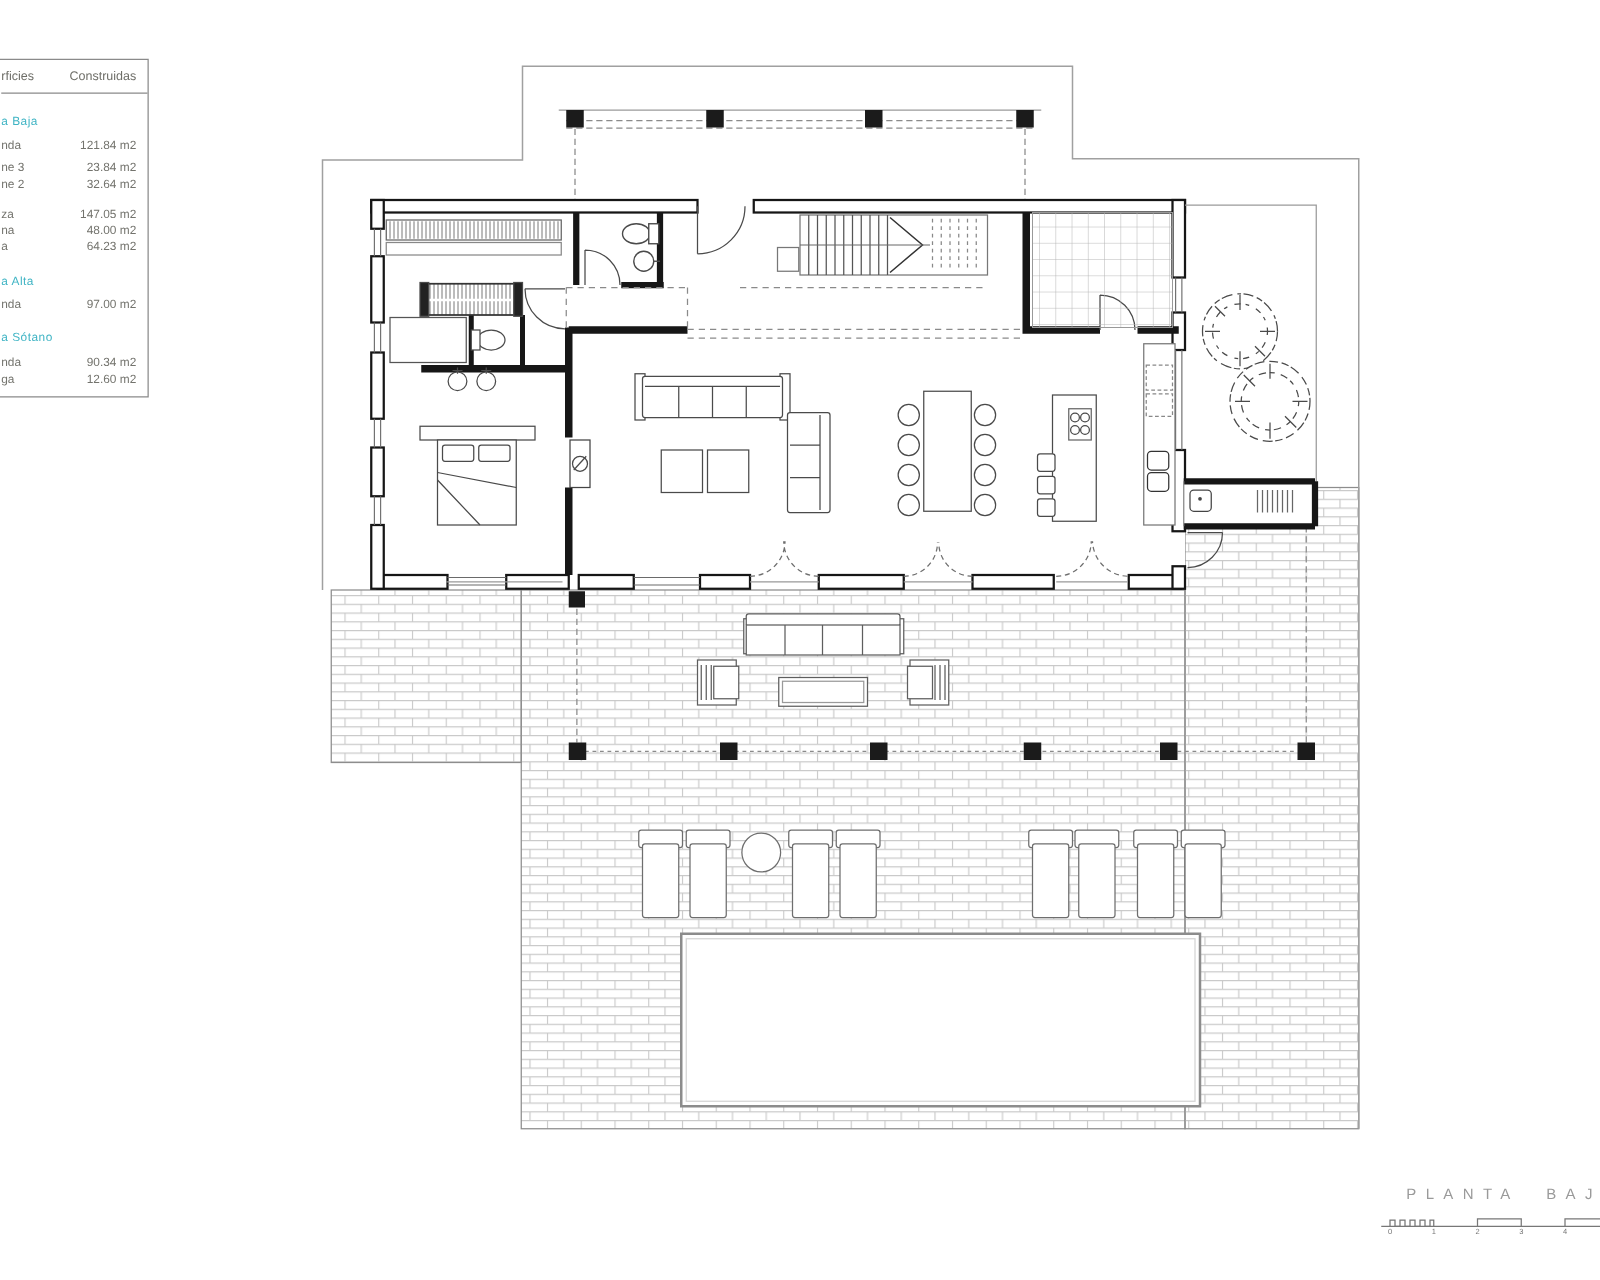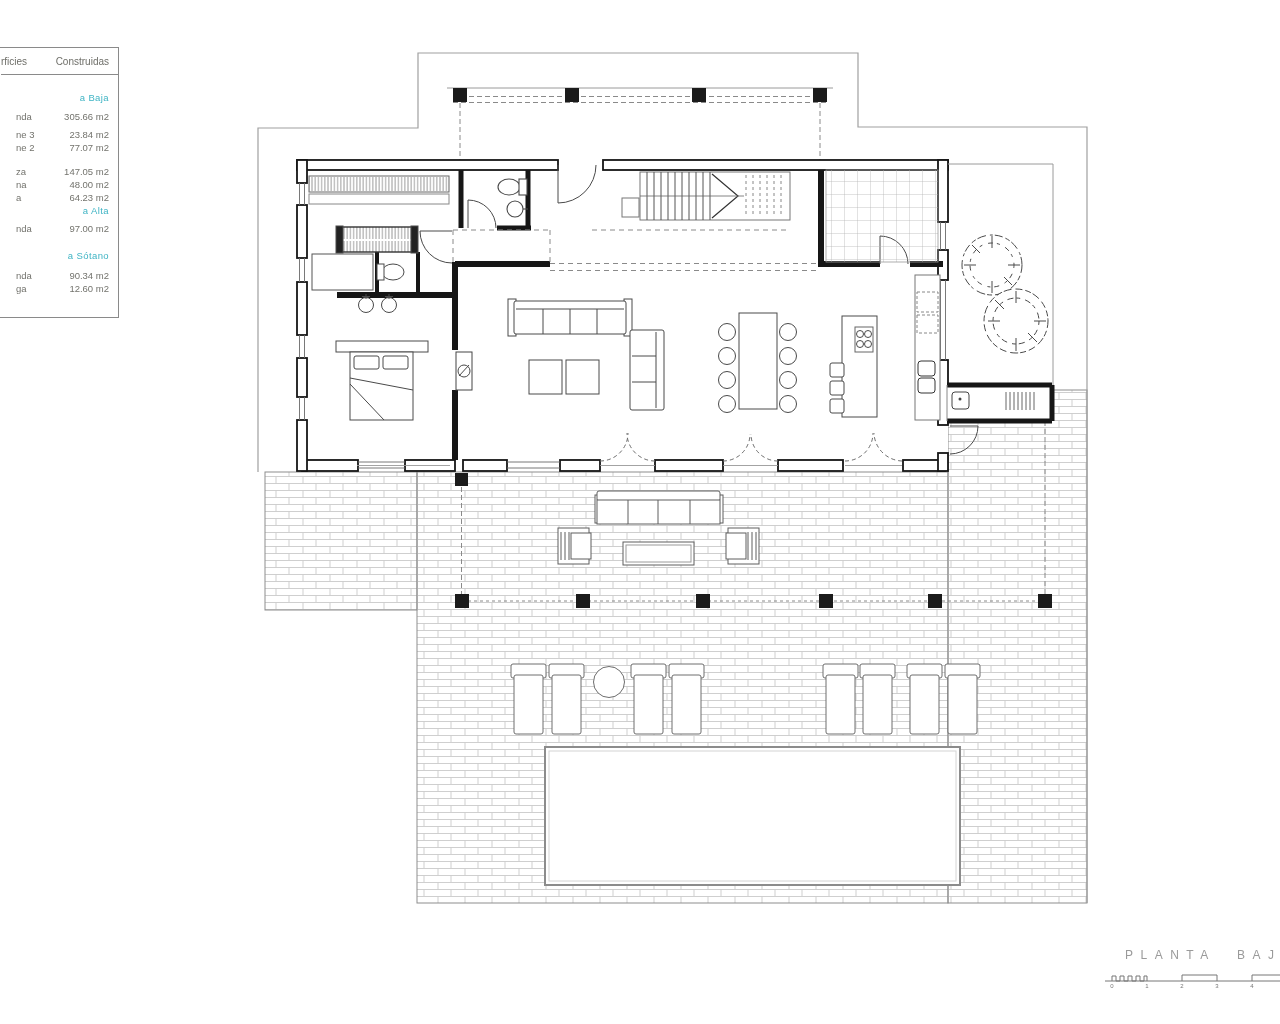--- a/index.html
+++ b/index.html
@@ -6,23 +6,23 @@
   body{width:1280px;height:1024px;overflow:hidden;background:#ffffff;position:relative;
        font-family:"Liberation Sans", sans-serif;}
   svg{position:absolute;top:0;left:0;}
   
   .stable{position:absolute;left:-62px;top:47px;width:181px;height:271px;
           border:1px solid #8a8a8a;background:#fff;box-sizing:border-box;
           padding-left:62px;color:#73736d;}
   .thead{display:flex;justify-content:space-between;align-items:center;height:26px;
          border-bottom:1px solid #8a8a8a;font-size:10px;color:#6e6e68;padding-right:9px;gap:14px;}
   .tbody{padding:16px 9px 0 0;}
-  .trow{display:flex;justify-content:space-between;font-size:9.5px;line-height:13px;margin-left:15px;}
-  .sec-h{font-size:9.5px;line-height:13px;letter-spacing:.4px;color:#3fb4c4;text-align:right;}
-  .mt3{margin-top:0}.mt5{margin-top:5px}.mt6{margin-top:6px}.mt7{margin-top:7px}
+  .trow{display:flex;justify-content:space-between;font-size:9.5px;line-height:13px;}
+  .sec-h{font-size:9.5px;line-height:13px;letter-spacing:.4px;color:#3fb4c4;}
+  .mt3{margin-top:15px}.mt5{margin-top:5px}.mt6{margin-top:6px}.mt7{margin-top:7px}
   .mt10{margin-top:14px}.mt11{margin-top:11px}
   
   .plan-title{position:absolute;left:1125px;top:948px;font-size:12px;color:#9a9a9a;
               letter-spacing:7.5px;word-spacing:11px;white-space:nowrap;}
   .scale-num{position:absolute;top:983px;width:10px;text-align:center;
              font-size:6px;color:#777;}
   .s0{left:1107px}.s1{left:1142px}.s2{left:1177px}.s3{left:1212px}.s4{left:1247px}
 </style>
 </head>
 <body>
@@ -289,29 +289,29 @@
 
 <div class="stable">
   <div class="thead">
     <span>rficies</span>
     <span>Construidas</span>
   </div>
   <div class="tbody">
     <div class="sec-h">a Baja</div>
     <div class="trow mt6">
         <span>nda</span>
-        <span>305.66 m2</span>
+        <span>121.84 m2</span>
       </div>
     <div class="trow mt5">
         <span>ne 3</span>
         <span>23.84 m2</span>
       </div>
     <div class="trow">
         <span>ne 2</span>
-        <span>77.07 m2</span>
+        <span>32.64 m2</span>
       </div>
     <div class="trow mt11">
         <span>za</span>
         <span>147.05 m2</span>
       </div>
     <div class="trow">
         <span>na</span>
         <span>48.00 m2</span>
       </div>
     <div class="trow">

